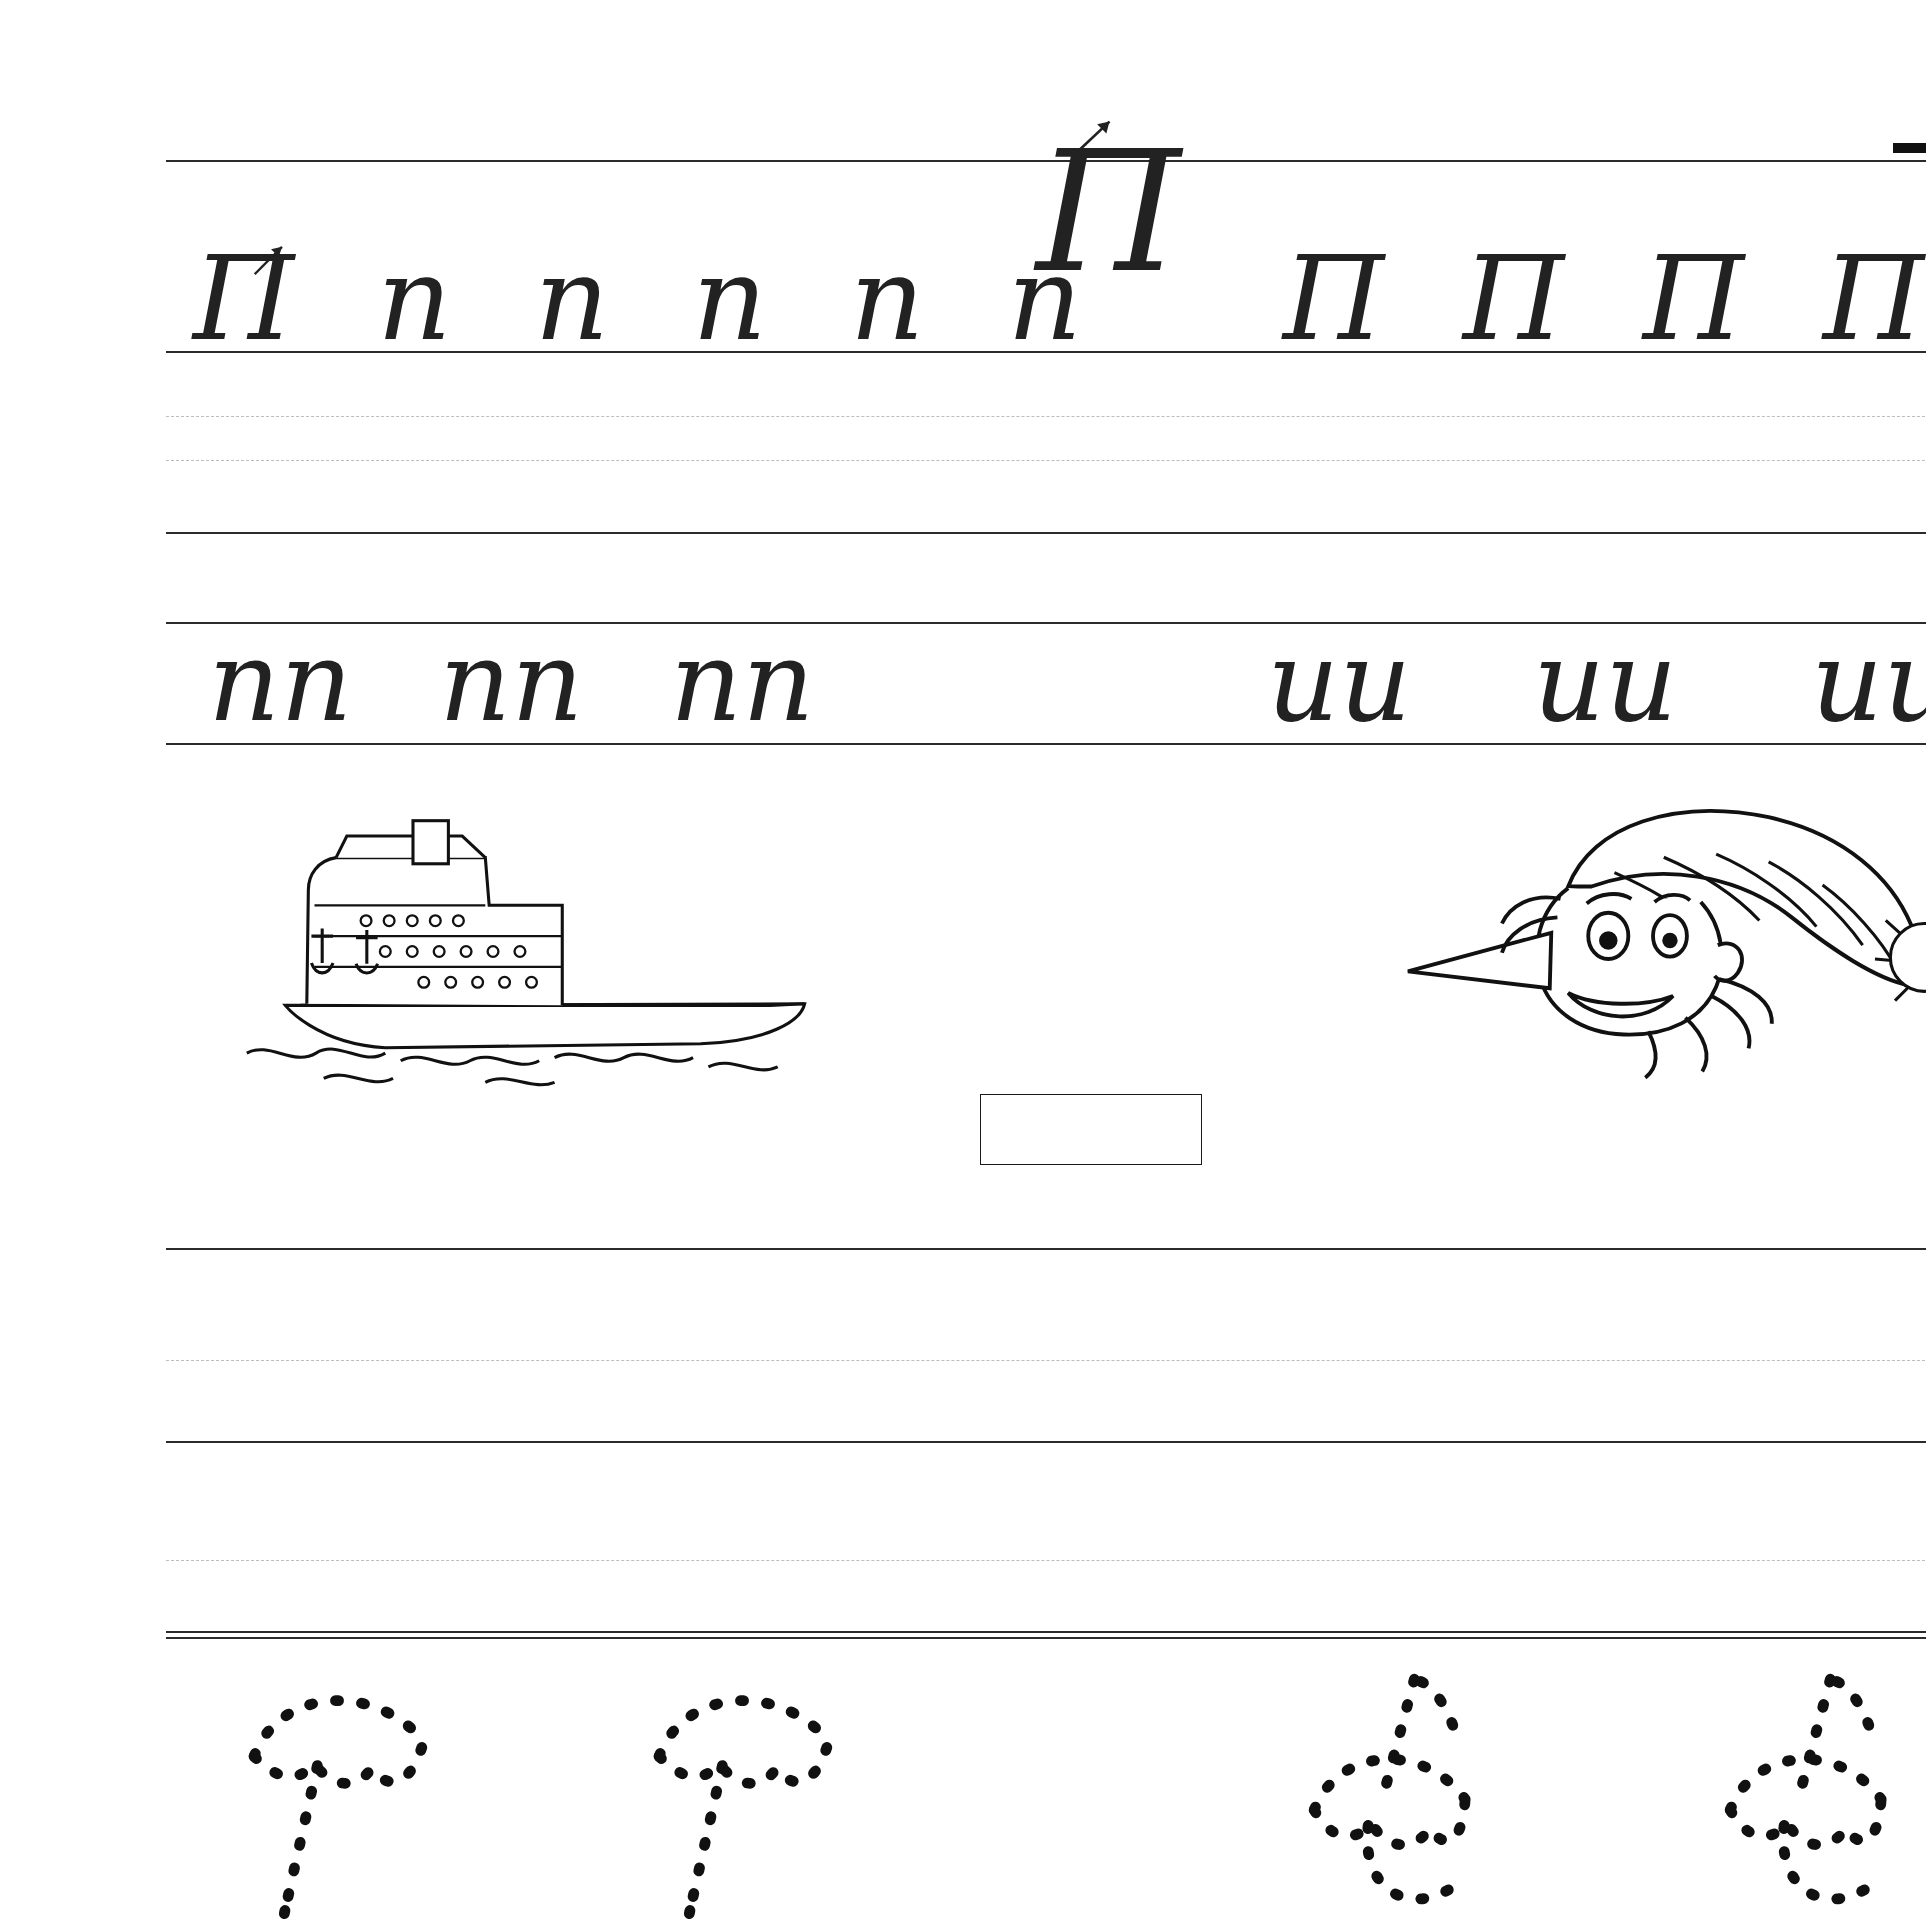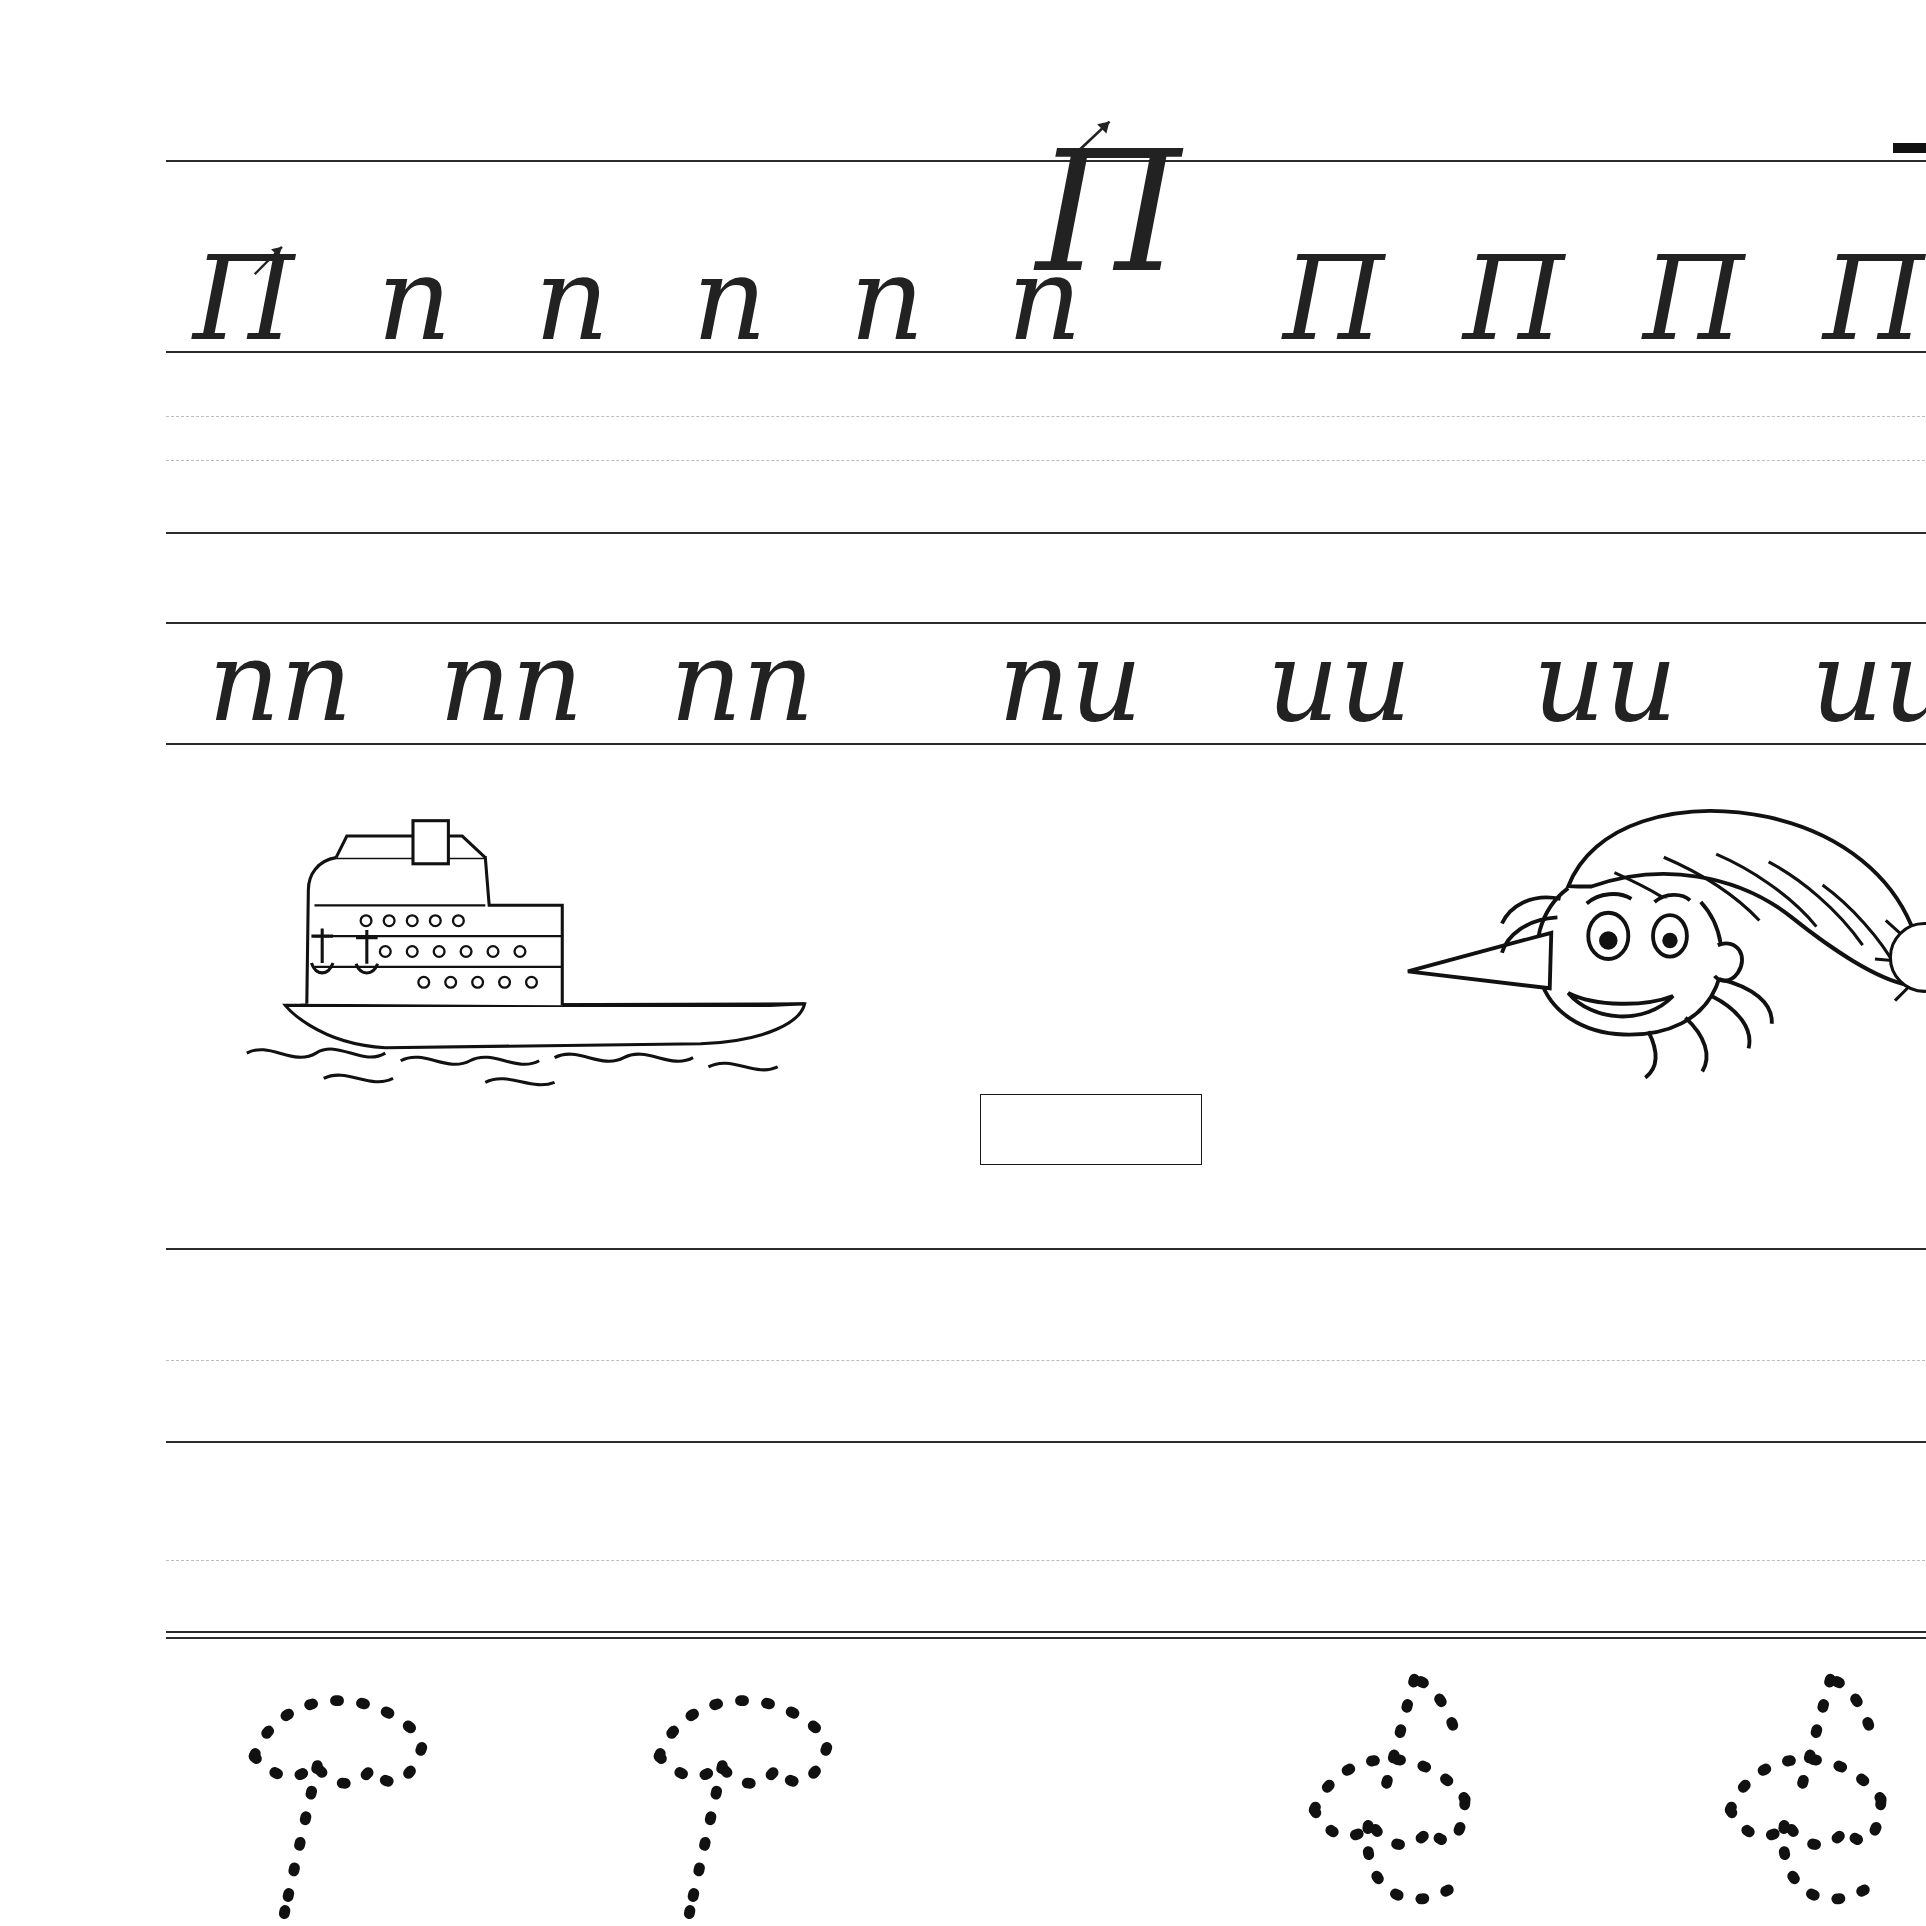--- a/index.html
+++ b/index.html
@@ -78,21 +78,20 @@
   </svg>
 
   <div class="script" style="left:1283px;top:231px;font-size:116px;letter-spacing:21px;">П П П П П П</div>
 
   <div class="solid-line" style="left:166px;top:622px;width:1864px;"></div>
   <div class="solid-line" style="left:166px;top:743px;width:1864px;"></div>
 
   <div class="script" style="left:208px;top:616px;font-size:112px;">пп</div>
   <div class="script" style="left:439px;top:616px;font-size:112px;">пп</div>
   <div class="script" style="left:670px;top:616px;font-size:112px;">пп</div>
-  <div class="script" style="left:998px;top:616px;font-size:112px;">пи</div>
   <div class="script" style="left:1267px;top:616px;font-size:112px;">ии</div>
   <div class="script" style="left:1533px;top:616px;font-size:112px;">ии</div>
   <div class="script" style="left:1811px;top:616px;font-size:112px;">ии</div>
 
   <svg class="art" style="left:231px;top:813px;" width="701" height="277" viewBox="0 0 910 360">
 
     <path d="M70 250 C70 250 110 300 200 305 L610 300 C700 296 740 270 745 248 L700 250 Z" fill="#ffffff" stroke="#111" stroke-width="4"></path>
     <path d="M90 250 L745 248" stroke="#111" stroke-width="4" fill="none"></path>
 
     <path d="M98 248 L100 100 C100 80 112 62 136 58 L330 58 L335 120 L430 120 L430 250" fill="#ffffff" stroke="#111" stroke-width="4"></path>

